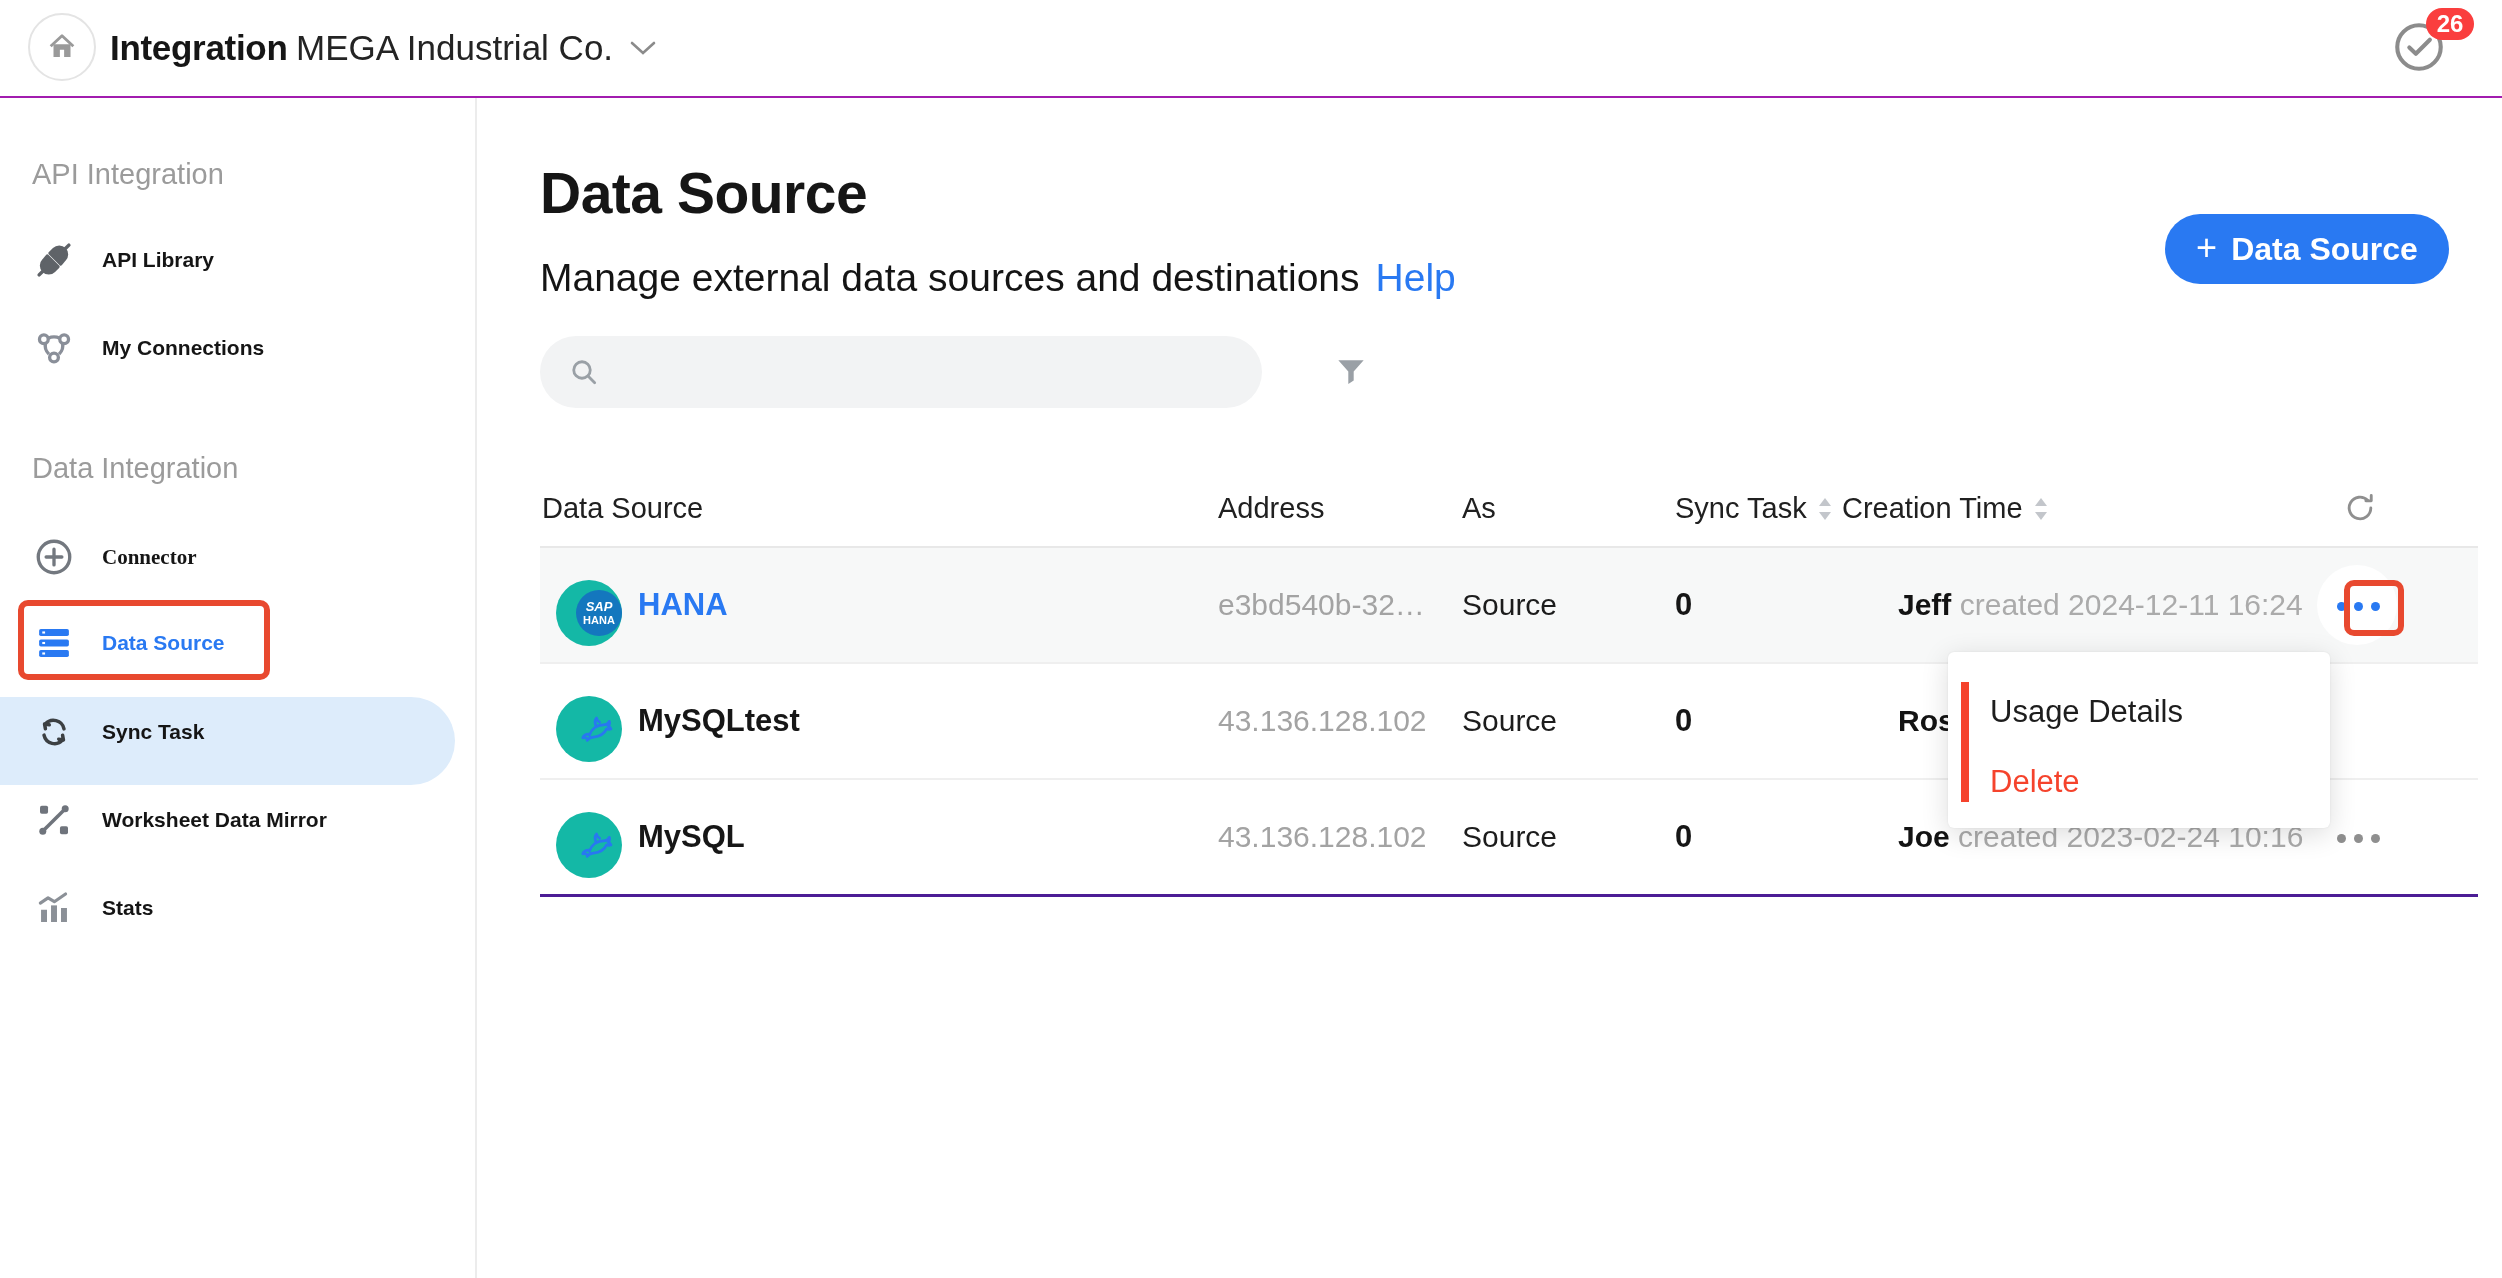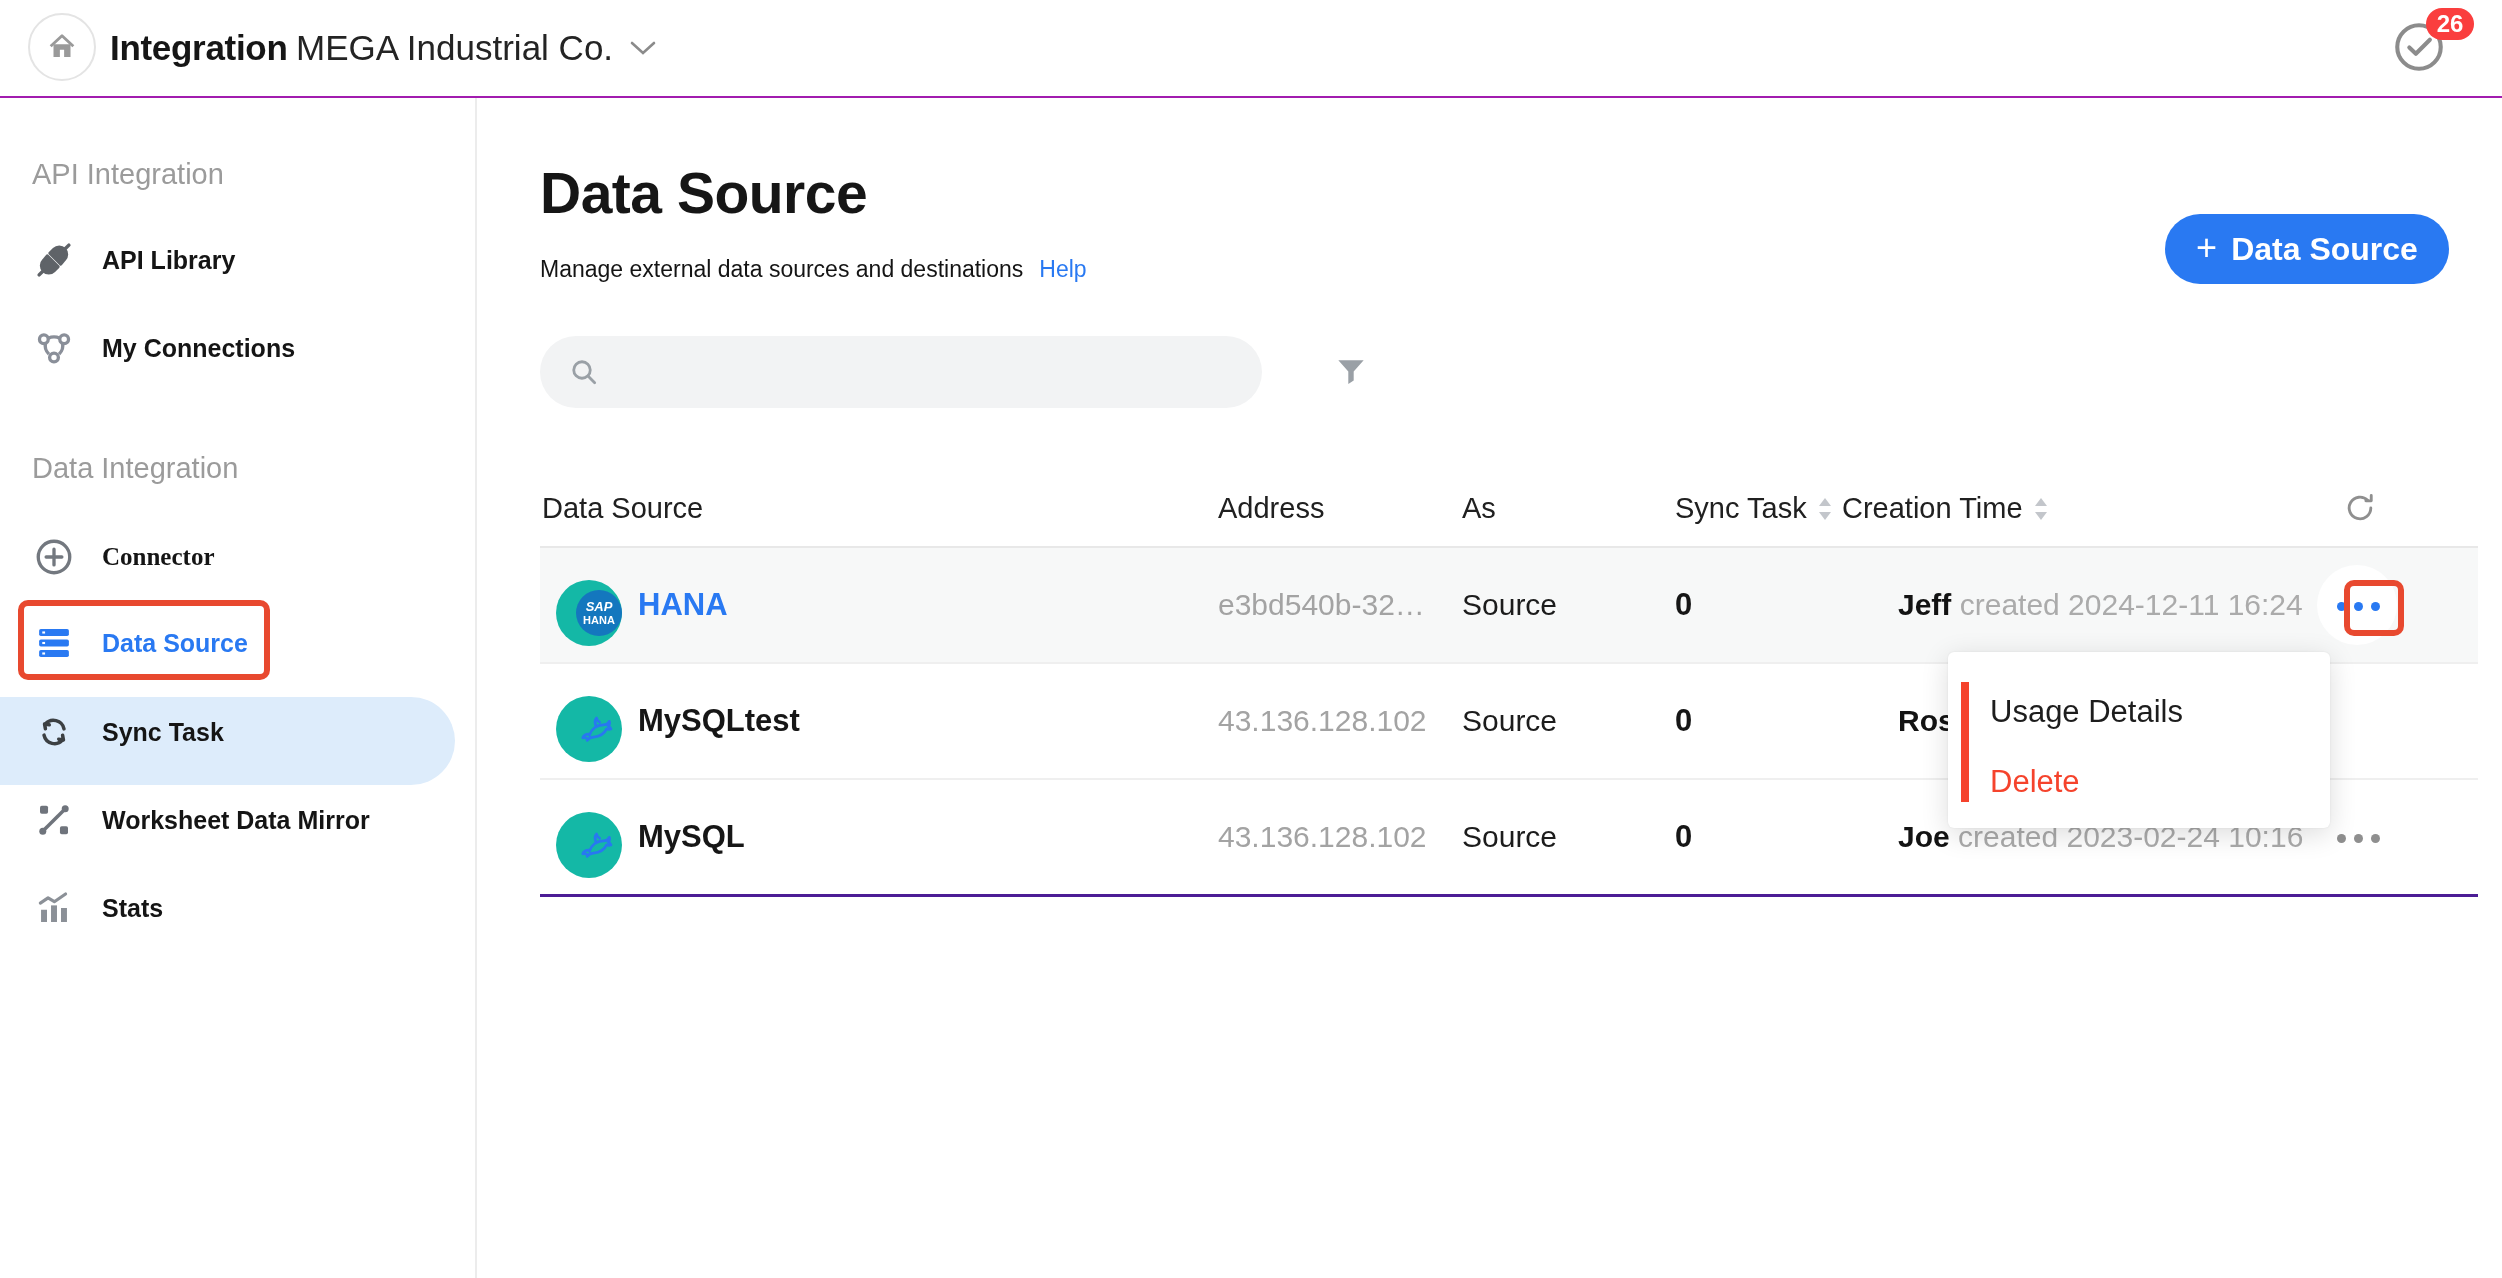--- a/index.html
+++ b/index.html
@@ -13,28 +13,28 @@
   .home-btn{position:absolute;left:28px;top:13px;width:68px;height:68px;border-radius:50%;border:2px solid #e4e4e4;display:flex;align-items:center;justify-content:center;background:#fff;box-sizing:border-box;}
   .product-title{position:absolute;left:110px;font-size:35px;font-weight:700;letter-spacing:-.3px;}
   .org-switcher{position:absolute;left:296px;display:flex;align-items:center;gap:16px;cursor:pointer;}
   .org-name{font-size:35px;color:#242424;}
   .notif-wrap{position:absolute;left:2390px;top:18px;width:90px;height:62px;}
   .badge{position:absolute;left:36px;top:-10px;min-width:28px;height:32px;padding:0 10px;background:var(--badge-red);border-radius:17px;color:#fff;font-size:24px;font-weight:700;display:flex;align-items:center;justify-content:center;}
   
   .sidebar{position:absolute;left:0;top:98px;width:477px;height:1180px;border-right:2px solid #ececec;background:#fff;box-sizing:border-box;}
   .sb-section-title{position:absolute;left:32px;font-size:29px;color:#9b9b9b;}
   .sb-row{position:absolute;left:0;width:455px;height:88px;display:flex;align-items:center;gap:26px;padding-left:32px;box-sizing:border-box;cursor:pointer;}
-  .sb-row .sb-label{font-size:25px;font-weight:700;color:#151515;}
+  .sb-row .sb-label{font-size:21px;font-weight:700;color:#151515;}
   .sb-row.active .sb-label{color:var(--accent);}
   .sb-active-pill{position:absolute;left:0;top:599px;width:455px;height:88px;background:var(--active-pill);border-radius:0 44px 44px 0;}
   .sb-icon{width:44px;height:44px;flex:0 0 44px;display:flex;align-items:center;justify-content:center;}
   
   .main{position:absolute;left:479px;top:98px;width:2023px;height:1180px;background:#fff;}
   .page-title{position:absolute;left:61px;top:62px;font-size:57px;font-weight:700;letter-spacing:-.5px;}
-  .page-sub{position:absolute;left:61px;top:158px;font-size:23px;color:#141414;}
+  .page-sub{position:absolute;left:61px;top:158px;font-size:39px;color:#141414;}
   .help-link{color:var(--accent);margin-left:16px;cursor:pointer;}
   .add-btn{position:absolute;left:1686px;top:116px;width:284px;height:70px;border-radius:35px;background:var(--accent);color:#fff;font-size:32px;font-weight:700;display:flex;align-items:center;justify-content:center;gap:14px;cursor:pointer;border:none;}
   .add-btn .plus{font-weight:400;font-size:36px;margin-top:-3px;}
   .searchbar{position:absolute;left:61px;top:238px;width:722px;height:72px;border-radius:36px;background:#f2f3f4;display:flex;align-items:center;padding:0 28px;box-sizing:border-box;gap:18px;}
   .searchbar input{border:none;outline:none;background:transparent;font-size:30px;color:#333;width:560px;font-family:inherit;}
   .searchbar input::placeholder{color:#b6b6b6;}
   .filter-btn{position:absolute;left:850px;top:252px;width:44px;height:44px;display:flex;align-items:center;justify-content:center;cursor:pointer;}
   
   .table{position:absolute;left:61px;top:382px;width:1938px;}
   .thead{position:relative;height:66px;border-bottom:2px solid #e8e8e8;font-size:29px;color:#202020;}

